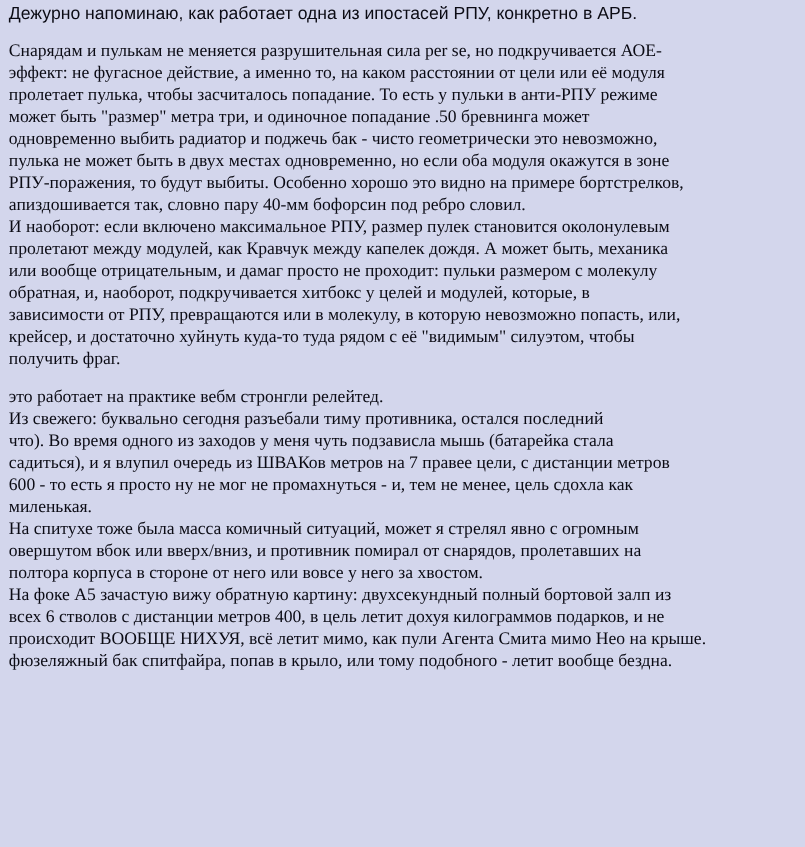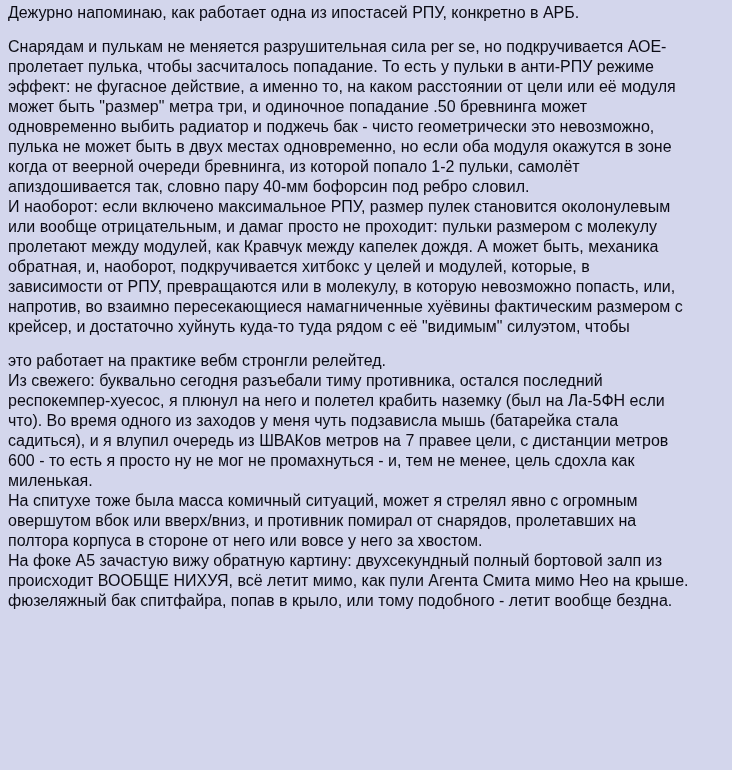--- a/index.html
+++ b/index.html
@@ -16,60 +16,61 @@
     font-size: 16px;
   }
   .post {
     box-sizing: border-box;
     width: 669px;
     height: 770px;
     padding: 3px 7px 5px 8px;
   }
   .block + .block {
     margin-top: 14px;
+    font-family: Liberation Serif, serif;
   }
   .line {
     height: 20px;
     line-height: 20px;
     white-space: pre;
     letter-spacing: 0;
   }
 </style>
 </head>
 <body style="background: rgb(211, 214, 236); color: rgb(11, 11, 20);">
 
 <div class="post">
     <div class="block">
       <div class="line">Дежурно напоминаю, как работает одна из ипостасей РПУ, конкретно в АРБ.</div>
     </div>
     <div class="block">
       <div class="line">Снарядам и пулькам не меняется разрушительная сила per se, но подкручивается АОЕ-</div>
+      <div class="line">эффект: не фугасное действие, а именно то, на каком расстоянии от цели или её модуля</div>
       <div class="line">пролетает пулька, чтобы засчиталось попадание. То есть у пульки в анти-РПУ режиме</div>
-      <div class="line">эффект: не фугасное действие, а именно то, на каком расстоянии от цели или её модуля</div>
       <div class="line">может быть "размер" метра три, и одиночное попадание .50 бревнинга может</div>
       <div class="line">одновременно выбить радиатор и поджечь бак - чисто геометрически это невозможно,</div>
       <div class="line">пулька не может быть в двух местах одновременно, но если оба модуля окажутся в зоне</div>
-      <div class="line">когда от веерной очереди бревнинга, из которой попало 1-2 пульки, самолёт</div>
+      <div class="line">РПУ-поражения, то будут выбиты. Особенно хорошо это видно на примере бортстрелков,</div>
       <div class="line">апиздошивается так, словно пару 40-мм бофорсин под ребро словил.</div>
       <div class="line">И наоборот: если включено максимальное РПУ, размер пулек становится околонулевым</div>
+      <div class="line">пролетают между модулей, как Кравчук между капелек дождя. А может быть, механика</div>
       <div class="line">или вообще отрицательным, и дамаг просто не проходит: пульки размером с молекулу</div>
-      <div class="line">пролетают между модулей, как Кравчук между капелек дождя. А может быть, механика</div>
       <div class="line">обратная, и, наоборот, подкручивается хитбокс у целей и модулей, которые, в</div>
       <div class="line">зависимости от РПУ, превращаются или в молекулу, в которую невозможно попасть, или,</div>
-      <div class="line">напротив, во взаимно пересекающиеся намагниченные хуёвины фактическим размером с</div>
       <div class="line">крейсер, и достаточно хуйнуть куда-то туда рядом с её "видимым" силуэтом, чтобы</div>
+      <div class="line">получить фраг.</div>
     </div>
     <div class="block">
       <div class="line">это работает на практике вебм стронгли релейтед.</div>
       <div class="line">Из свежего: буквально сегодня разъебали тиму противника, остался последний</div>
-      <div class="line">респокемпер-хуесос, я плюнул на него и полетел крабить наземку (был на Ла-5ФН если</div>
       <div class="line">что). Во время одного из заходов у меня чуть подзависла мышь (батарейка стала</div>
       <div class="line">садиться), и я влупил очередь из ШВАКов метров на 7 правее цели, с дистанции метров</div>
       <div class="line">600 - то есть я просто ну не мог не промахнуться - и, тем не менее, цель сдохла как</div>
       <div class="line">миленькая.</div>
       <div class="line">На спитухе тоже была масса комичный ситуаций, может я стрелял явно с огромным</div>
       <div class="line">овершутом вбок или вверх/вниз, и противник помирал от снарядов, пролетавших на</div>
       <div class="line">полтора корпуса в стороне от него или вовсе у него за хвостом.</div>
       <div class="line">На фоке А5 зачастую вижу обратную картину: двухсекундный полный бортовой залп из</div>
+      <div class="line">всех 6 стволов с дистанции метров 400, в цель летит дохуя килограммов подарков, и не</div>
       <div class="line">происходит ВООБЩЕ НИХУЯ, всё летит мимо, как пули Агента Смита мимо Нео на крыше.</div>
       <div class="line">фюзеляжный бак спитфайра, попав в крыло, или тому подобного - летит вообще бездна.</div>
     </div>
   </div>
 
 </body></html>

